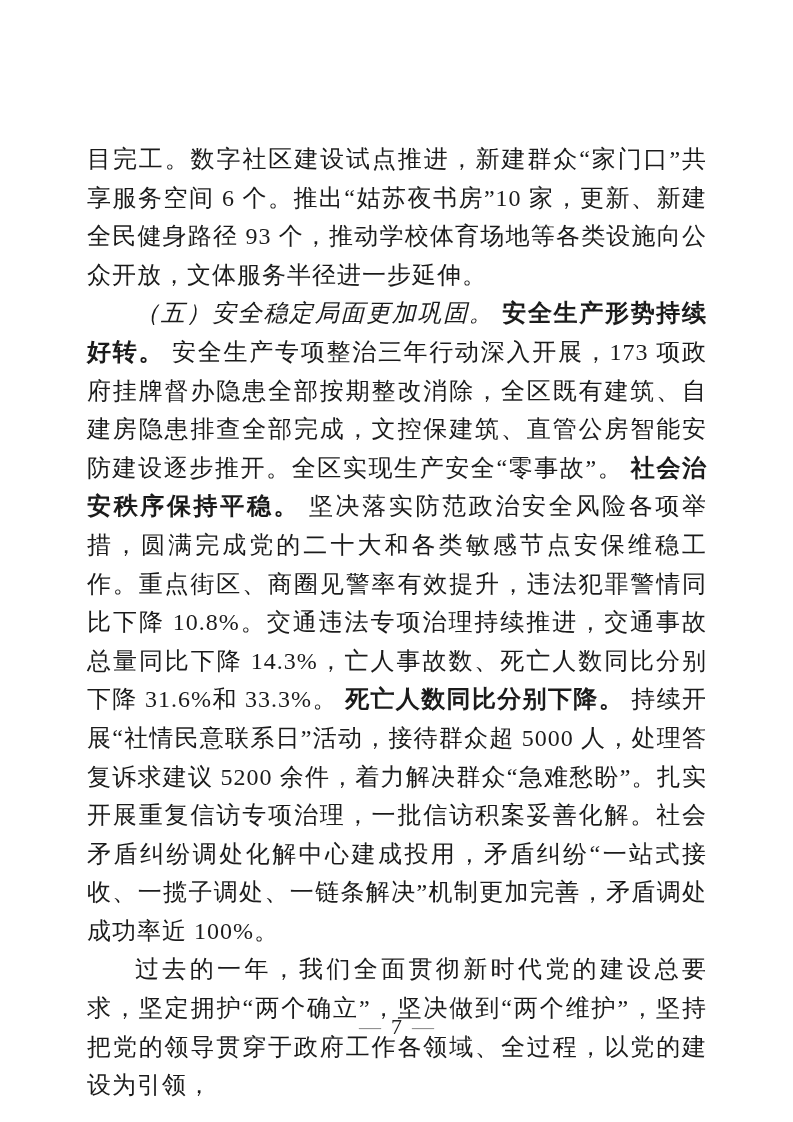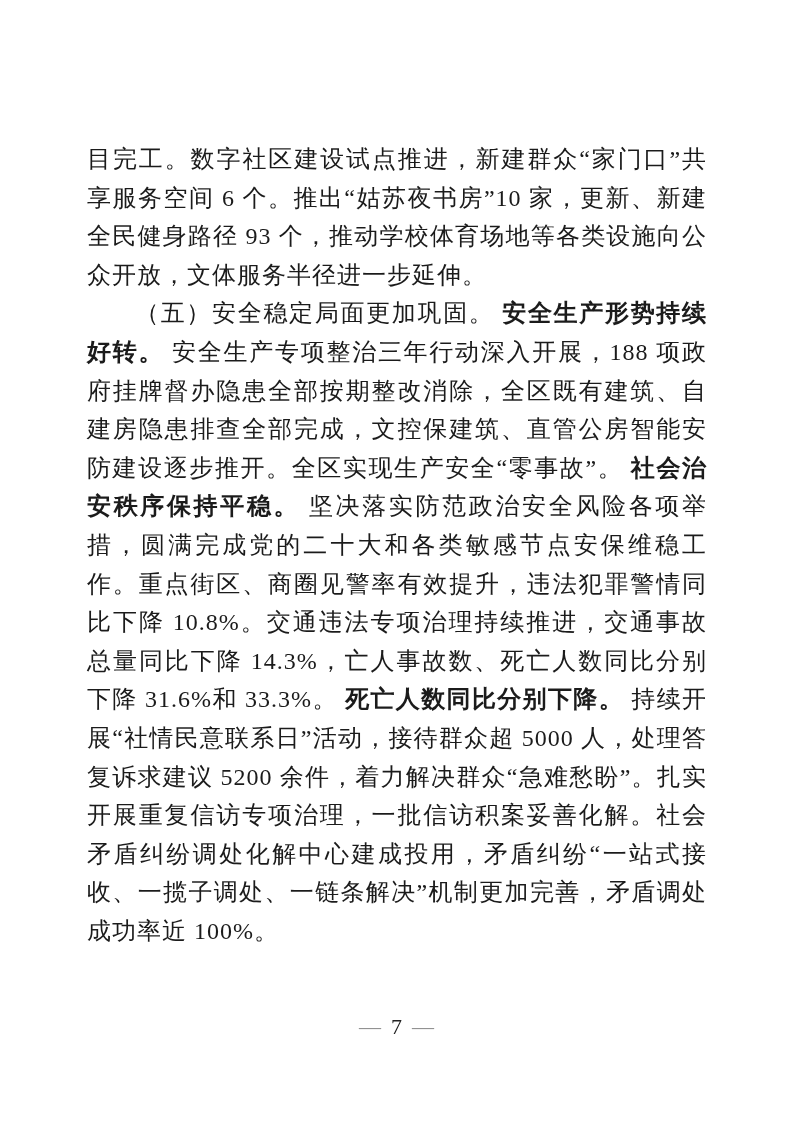--- a/index.html
+++ b/index.html
@@ -40,20 +40,21 @@
   p.indent {
     text-indent: 2em;
   }
   .seg-normal {
     font-family: "Liberation Serif", "DejaVu Serif", serif;
     font-weight: normal;
   }
   
   .seg-kaiti {
     font-family: "Liberation Serif", "DejaVu Serif", serif;
+    font-style: italic;
     font-weight: normal;
   }
   
   .seg-bold {
     font-family: "Liberation Sans", "DejaVu Sans", sans-serif;
     font-weight: bold;
   }
   .footer {
     position: absolute;
     left: 0;
@@ -81,27 +82,30 @@
 
   <div class="text-block">
 
     <p>
       <span class="seg-normal">目完工。数字社区建设试点推进，新建群众“家门口”共享服务空间 6 个。推出“姑苏夜书房”10 家，更新、新建全民健身路径 93 个，推动学校体育场地等各类设施向公众开放，文体服务半径进一步延伸。</span>
     </p>
 
     <p class="indent">
       <span class="seg-kaiti">（五）安全稳定局面更加巩固。</span>
       <span class="seg-bold">安全生产形势持续好转。</span>
-      <span class="seg-normal">安全生产专项整治三年行动深入开展，188 项政府挂牌督办隐患全部按期整改消除，全区既有建筑、自建房隐患排查全部完成，文控保建筑、直管公房智能安防建设逐步推开。全区实现生产安全“零事故”。</span>
+      <span class="seg-normal">安全生产专项整治三年行动深入开展，173 项政府挂牌督办隐患全部按期整改消除，全区既有建筑、自建房隐患排查全部完成，文控保建筑、直管公房智能安防建设逐步推开。全区实现生产安全“零事故”。</span>
       <span class="seg-bold">社会治安秩序保持平稳。</span>
       <span class="seg-normal">坚决落实防范政治安全风险各项举措，圆满完成党的二十大和各类敏感节点安保维稳工作。重点街区、商圈见警率有效提升，违法犯罪警情同比下降 10.8%。交通违法专项治理持续推进，交通事故总量同比下降 14.3%，亡人事故数、死亡人数同比分别下降 31.6%和 33.3%。</span>
       <span class="seg-bold">死亡人数同比分别下降。</span>
       <span class="seg-normal">持续开展“社情民意联系日”活动，接待群众超 5000 人，处理答复诉求建议 5200 余件，着力解决群众“急难愁盼”。扎实开展重复信访专项治理，一批信访积案妥善化解。社会矛盾纠纷调处化解中心建成投用，矛盾纠纷“一站式接收、一揽子调处、一链条解决”机制更加完善，矛盾调处成功率近 100%。</span>
     </p>
 
+    <p class="indent">
+      <span class="seg-normal">过去的一年，我们全面贯彻新时代党的建设总要求，坚定拥护“两个确立”，坚决做到“两个维护”，坚持把党的领导贯穿于政府工作各领域、全过程，以党的建设为引领，</span>
+    </p>
 
   </div>
 
   <div class="footer">
     <span class="dash">—</span><span class="num">7</span><span class="dash">—</span>
   </div>
 
 </div>
 
 </body></html>

